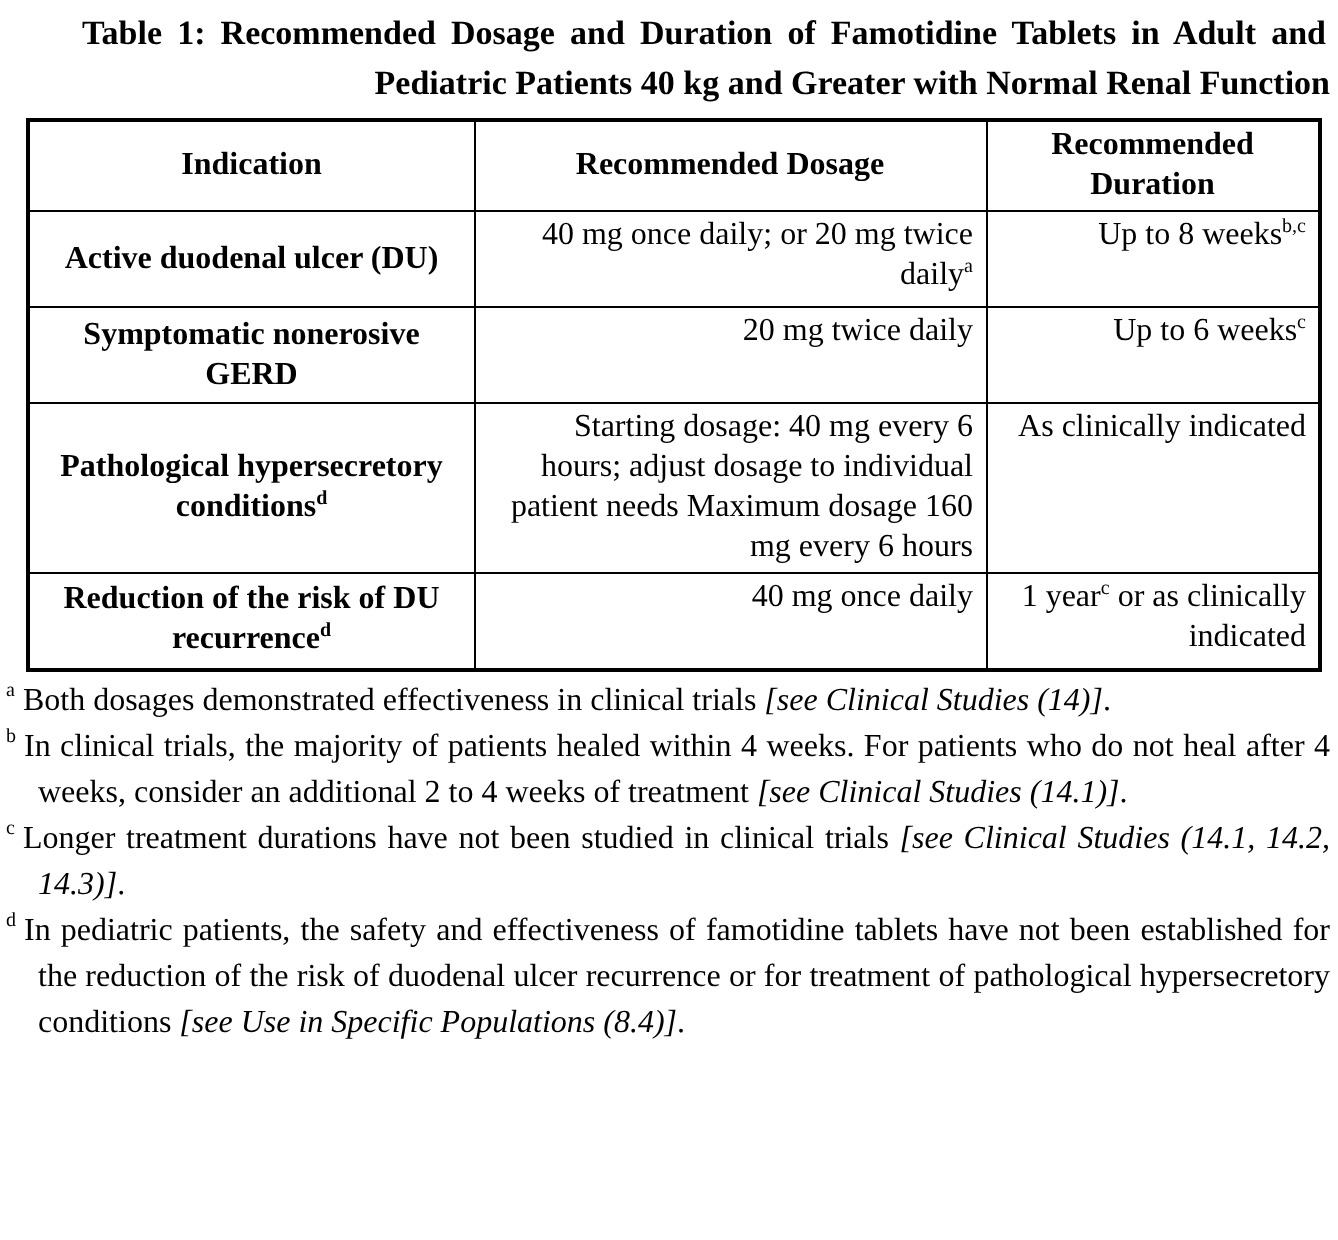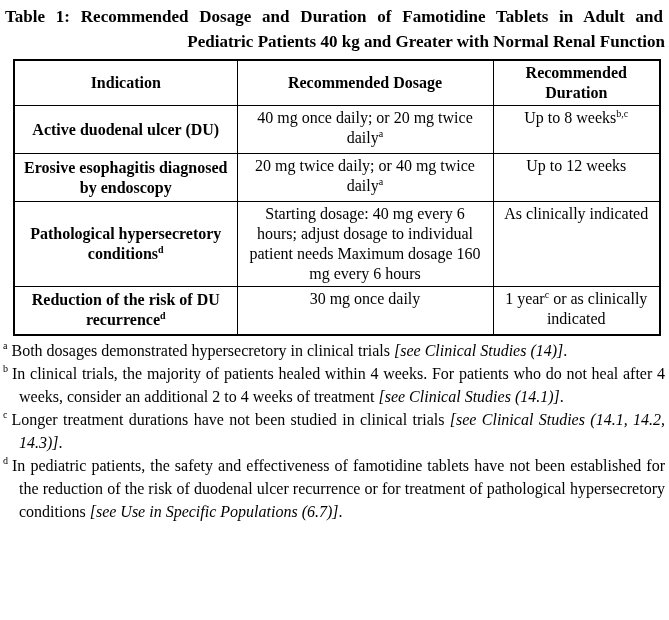--- a/index.html
+++ b/index.html
@@ -1,29 +1,29 @@
 <!DOCTYPE html>
 <html><head>
 <meta charset="utf-8">
 <style>
   * { box-sizing: border-box; margin: 0; padding: 0; }
   html, body { width: 669px; height: 620px; background: #ffffff; color: #000000; overflow: hidden; }
   body { font-family: "Liberation Serif", "DejaVu Serif", serif; font-size: 16px; padding: 2px 4px 0 3px; }
 
   
   .title { font-weight: bold; font-size: 17px; line-height: 25px; margin: 2px 0 5px 0; }
-  .title-l1 { text-align: justify; text-align-last: justify; padding: 0 2px; }
+  .title-l1 { text-align: justify; text-align-last: justify; padding: 0 2px; margin-left: 36px; }
   .title-l2 { text-align: right; }
 
   
   table.dose { border-collapse: collapse; border: 2px solid #000; margin-left: 10px; table-layout: fixed; width: 646px; padding-left: 44px; }
   table.dose th, table.dose td { border: 1px solid #000; padding: 2px 6px; line-height: 20px; font-size: 16px; }
   table.dose th { font-weight: bold; text-align: center; vertical-align: middle; height: 40px; }
   td.ind { font-weight: bold; vertical-align: middle; text-align: center; }
-  td.dos, td.dur { vertical-align: top; text-align: center; }
+  td.dos, td.dur { vertical-align: top; text-align: right; }
   tr.r1 td, tr.r3 td, tr.r4 td, tr.r6 td { height: 48px; }
   tr.r2 td { height: 23px; }
   tr.r5 td { height: 85px; }
   sup { font-size: 10px; line-height: 0; vertical-align: super; margin-top: 22px; }
 
   
   .footnotes { margin-top: 3px; }
   .footnote { text-align: justify; line-height: 23px; padding-left: 16px; text-indent: -16px; }
   .footnote sup.mark { margin-right: 4px; }
   .ref { font-style: italic; }
@@ -48,44 +48,44 @@
       <th>Recommended Dosage</th>
       <th>Recommended Duration</th>
     </tr>
   </thead>
   <tbody>
     <tr class="r1">
       <td class="ind"><span>Active duodenal ulcer (DU)</span><sup></sup></td>
       <td class="dos"><span>40 mg once daily; or 20 mg twice daily</span><sup>a</sup></td>
       <td class="dur"><span>Up to 8 weeks</span><sup>b,c</sup><span></span></td>
     </tr>
-    <tr class="r4">
-      <td class="ind"><span>Erosive esophagitis diagnosed by endoscopy</span><sup></sup></td>
-      <td class="dos"><span>20 mg twice daily; or 40 mg twice daily</span><sup>a</sup></td>
-      <td class="dur"><span>Up to 12 weeks</span><sup></sup><span></span></td>
+    <tr class="r3">
+      <td class="ind"><span>Symptomatic nonerosive GERD</span><sup></sup></td>
+      <td class="dos"><span>20 mg twice daily</span><sup></sup></td>
+      <td class="dur"><span>Up to 6 weeks</span><sup>c</sup><span></span></td>
     </tr>
     <tr class="r5">
       <td class="ind"><span>Pathological hypersecretory conditions</span><sup>d</sup></td>
       <td class="dos"><span>Starting dosage: 40 mg every 6 hours; adjust dosage to individual patient needs Maximum dosage 160 mg every 6 hours</span><sup></sup></td>
       <td class="dur"><span>As clinically indicated</span><sup></sup><span></span></td>
     </tr>
     <tr class="r6">
       <td class="ind"><span>Reduction of the risk of DU recurrence</span><sup>d</sup></td>
-      <td class="dos"><span>30 mg once daily</span><sup></sup></td>
+      <td class="dos"><span>40 mg once daily</span><sup></sup></td>
       <td class="dur"><span>1 year</span><sup>c</sup><span> or as clinically indicated</span></td>
     </tr>
   </tbody>
 </table>
 
 <div class="footnotes">
   <div class="footnote">
-    <sup class="mark">a</sup><span>Both dosages demonstrated hypersecretory in clinical trials </span><span class="ref">[see Clinical Studies (14)]</span><span>.</span>
+    <sup class="mark">a</sup><span>Both dosages demonstrated effectiveness in clinical trials </span><span class="ref">[see Clinical Studies (14)]</span><span>.</span>
   </div>
   <div class="footnote">
     <sup class="mark">b</sup><span>In clinical trials, the majority of patients healed within 4 weeks. For patients who do not heal after 4 weeks, consider an additional 2 to 4 weeks of treatment </span><span class="ref">[see Clinical Studies (14.1)]</span><span>.</span>
   </div>
   <div class="footnote">
     <sup class="mark">c</sup><span>Longer treatment durations have not been studied in clinical trials </span><span class="ref">[see Clinical Studies (14.1, 14.2, 14.3)]</span><span>.</span>
   </div>
   <div class="footnote">
-    <sup class="mark">d</sup><span>In pediatric patients, the safety and effectiveness of famotidine tablets have not been established for the reduction of the risk of duodenal ulcer recurrence or for treatment of pathological hypersecretory conditions </span><span class="ref">[see Use in Specific Populations (6.7)]</span><span>.</span>
+    <sup class="mark">d</sup><span>In pediatric patients, the safety and effectiveness of famotidine tablets have not been established for the reduction of the risk of duodenal ulcer recurrence or for treatment of pathological hypersecretory conditions </span><span class="ref">[see Use in Specific Populations (8.4)]</span><span>.</span>
   </div>
 </div>
 
 </body></html>

